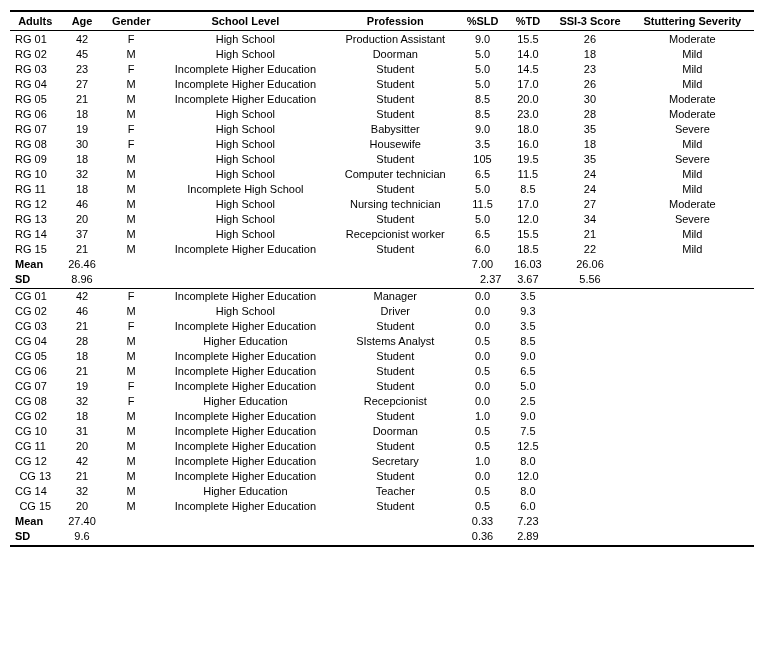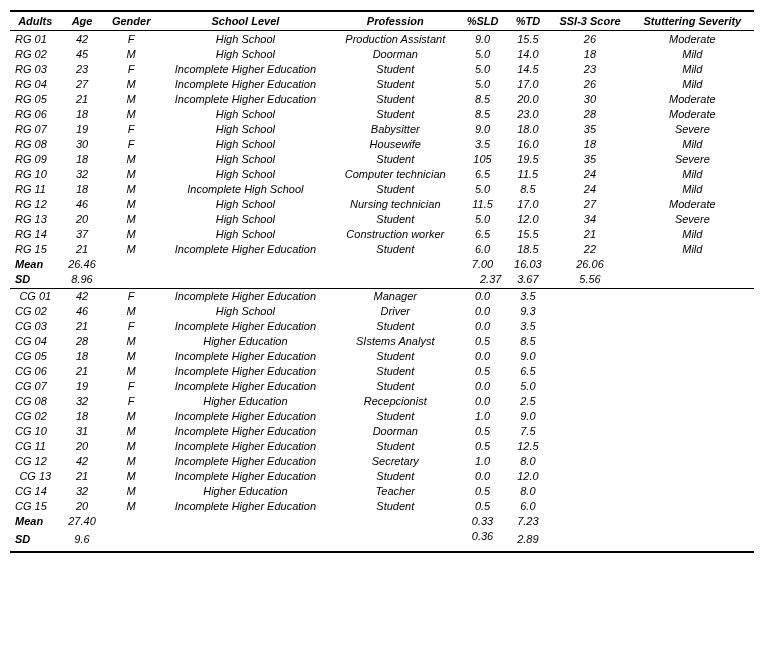--- a/index.html
+++ b/index.html
@@ -5,21 +5,20 @@
     * { margin: 0; padding: 0; box-sizing: border-box; }
     body {
       font-family: Arial, Helvetica, sans-serif;
       font-size: 11px;
       background: #fff;
       padding: 10px;
     }
     table {
       border-collapse: collapse;
       width: 100%;
-      font-style: italic;
     }
     th {
       font-weight: bold;
       text-align: center;
       border-top: 2px solid #000;
       border-bottom: 1px solid #000;
       padding: 3px 5px;
       white-space: nowrap;
     }
     td {
@@ -187,21 +186,21 @@
         <td>5.0</td>
         <td>12.0</td>
         <td>34</td>
         <td>Severe</td>
       </tr>
       <tr>
         <td style="text-align: left; font-weight: normal;">RG 14</td>
         <td>37</td>
         <td>M</td>
         <td>High School</td>
-        <td>Construction worker</td>
+        <td>Recepcionist worker</td>
         <td>6.5</td>
         <td>15.5</td>
         <td>21</td>
         <td>Mild</td>
       </tr>
       <tr>
         <td style="text-align: left; font-weight: normal;">RG 15</td>
         <td>21</td>
         <td>M</td>
         <td>Incomplete Higher Education</td>
@@ -227,21 +226,21 @@
         <td style="border-bottom: 1px solid rgb(0, 0, 0); padding-bottom: 3px;">8.96</td>
         <td style="border-bottom: 1px solid rgb(0, 0, 0); padding-bottom: 3px;"></td>
         <td style="border-bottom: 1px solid rgb(0, 0, 0); padding-bottom: 3px;"></td>
         <td style="border-bottom: 1px solid rgb(0, 0, 0); padding-bottom: 3px;"></td>
         <td style="border-bottom: 1px solid rgb(0, 0, 0); padding-bottom: 3px; text-align: right;">2.37</td>
         <td style="border-bottom: 1px solid rgb(0, 0, 0); padding-bottom: 3px;">3.67</td>
         <td style="border-bottom: 1px solid rgb(0, 0, 0); padding-bottom: 3px;">5.56</td>
         <td style="border-bottom: 1px solid rgb(0, 0, 0); padding-bottom: 3px;"></td>
       </tr>
       <tr>
-        <td style="text-align: center; font-weight: normal; margin-top: 20px;">CG 01</td>
+        <td style="text-align: left; font-weight: normal; margin-top: 20px;">CG 01</td>
         <td>42</td>
         <td>F</td>
         <td>Incomplete Higher Education</td>
         <td>Manager</td>
         <td>0.0</td>
         <td>3.5</td>
         <td></td>
         <td></td>
       </tr>
       <tr>
@@ -381,21 +380,21 @@
         <td>32</td>
         <td>M</td>
         <td>Higher Education</td>
         <td>Teacher</td>
         <td>0.5</td>
         <td>8.0</td>
         <td></td>
         <td></td>
       </tr>
       <tr>
-        <td style="text-align: left; font-weight: normal;">CG 15</td>
+        <td style="text-align: center; font-weight: normal;">CG 15</td>
         <td>20</td>
         <td>M</td>
         <td>Incomplete Higher Education</td>
         <td>Student</td>
         <td>0.5</td>
         <td>6.0</td>
         <td></td>
         <td></td>
       </tr>
       <tr>
@@ -408,19 +407,19 @@
         <td>7.23</td>
         <td></td>
         <td></td>
       </tr>
       <tr>
         <td style="text-align: left; font-weight: bold; border-bottom: 2px solid rgb(0, 0, 0); padding-bottom: 3px;">SD</td>
         <td style="border-bottom: 2px solid rgb(0, 0, 0); padding-bottom: 3px;">9.6</td>
         <td style="border-bottom: 2px solid rgb(0, 0, 0); padding-bottom: 3px;"></td>
         <td style="border-bottom: 2px solid rgb(0, 0, 0); padding-bottom: 3px;"></td>
         <td style="border-bottom: 2px solid rgb(0, 0, 0); padding-bottom: 3px;"></td>
-        <td style="border-bottom: 2px solid rgb(0, 0, 0); padding-bottom: 9px;">0.36</td>
+        <td style="border-bottom: 2px solid rgb(0, 0, 0); padding-bottom: 3px;">0.36</td>
         <td style="border-bottom: 2px solid rgb(0, 0, 0); padding-bottom: 3px;">2.89</td>
         <td style="border-bottom: 2px solid rgb(0, 0, 0); padding-bottom: 3px;"></td>
         <td style="border-bottom: 2px solid rgb(0, 0, 0); padding-bottom: 3px;"></td>
       </tr>
     </tbody>
 </table>
 
 </body></html>

